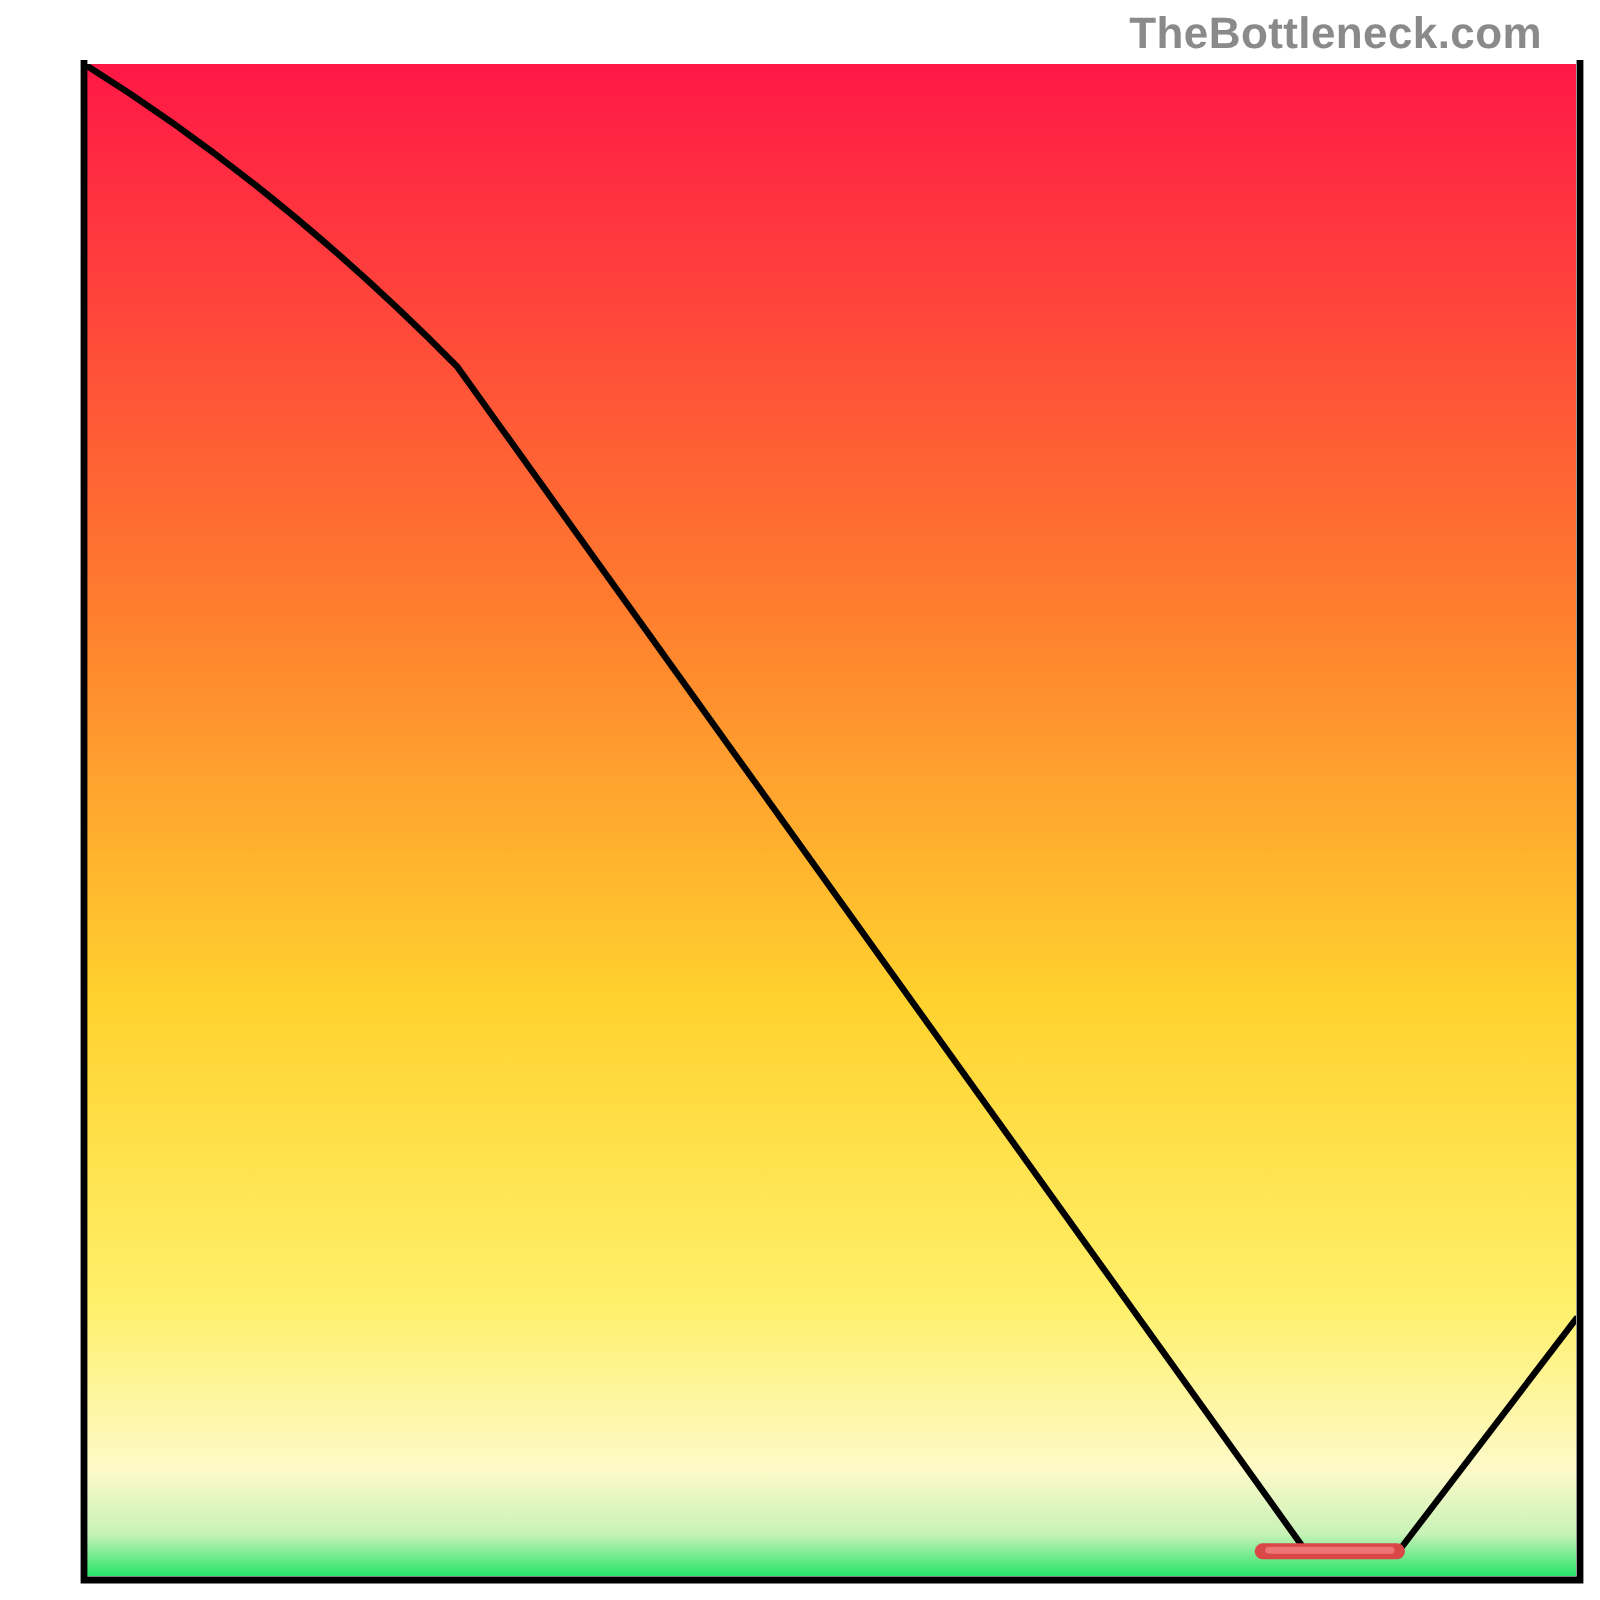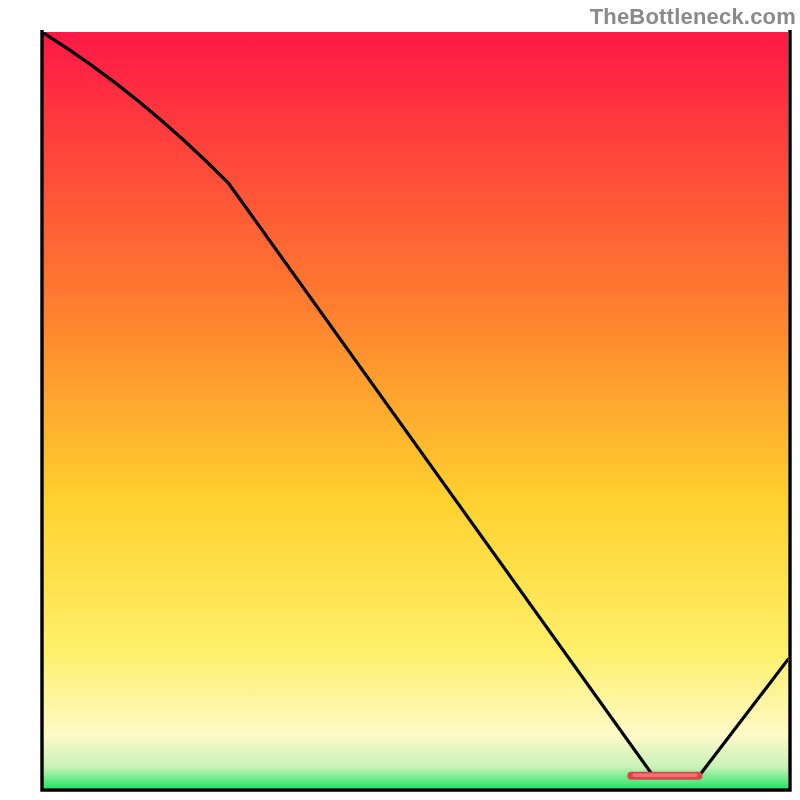--- a/index.html
+++ b/index.html
@@ -12,21 +12,21 @@
     font-family: Arial, Helvetica, sans-serif;
   }
   .stage {
     position: relative;
     width: 800px;
     height: 800px;
   }
   .watermark {
     position: absolute;
     top: 4px;
-    right: 4px;
+    right: 29px;
     font-size: 22px;
     font-weight: 600;
     color: #8a8a8a;
     letter-spacing: 0.2px;
     user-select: none;
   }
   svg.plot {
     display: block;
   }
 </style>

